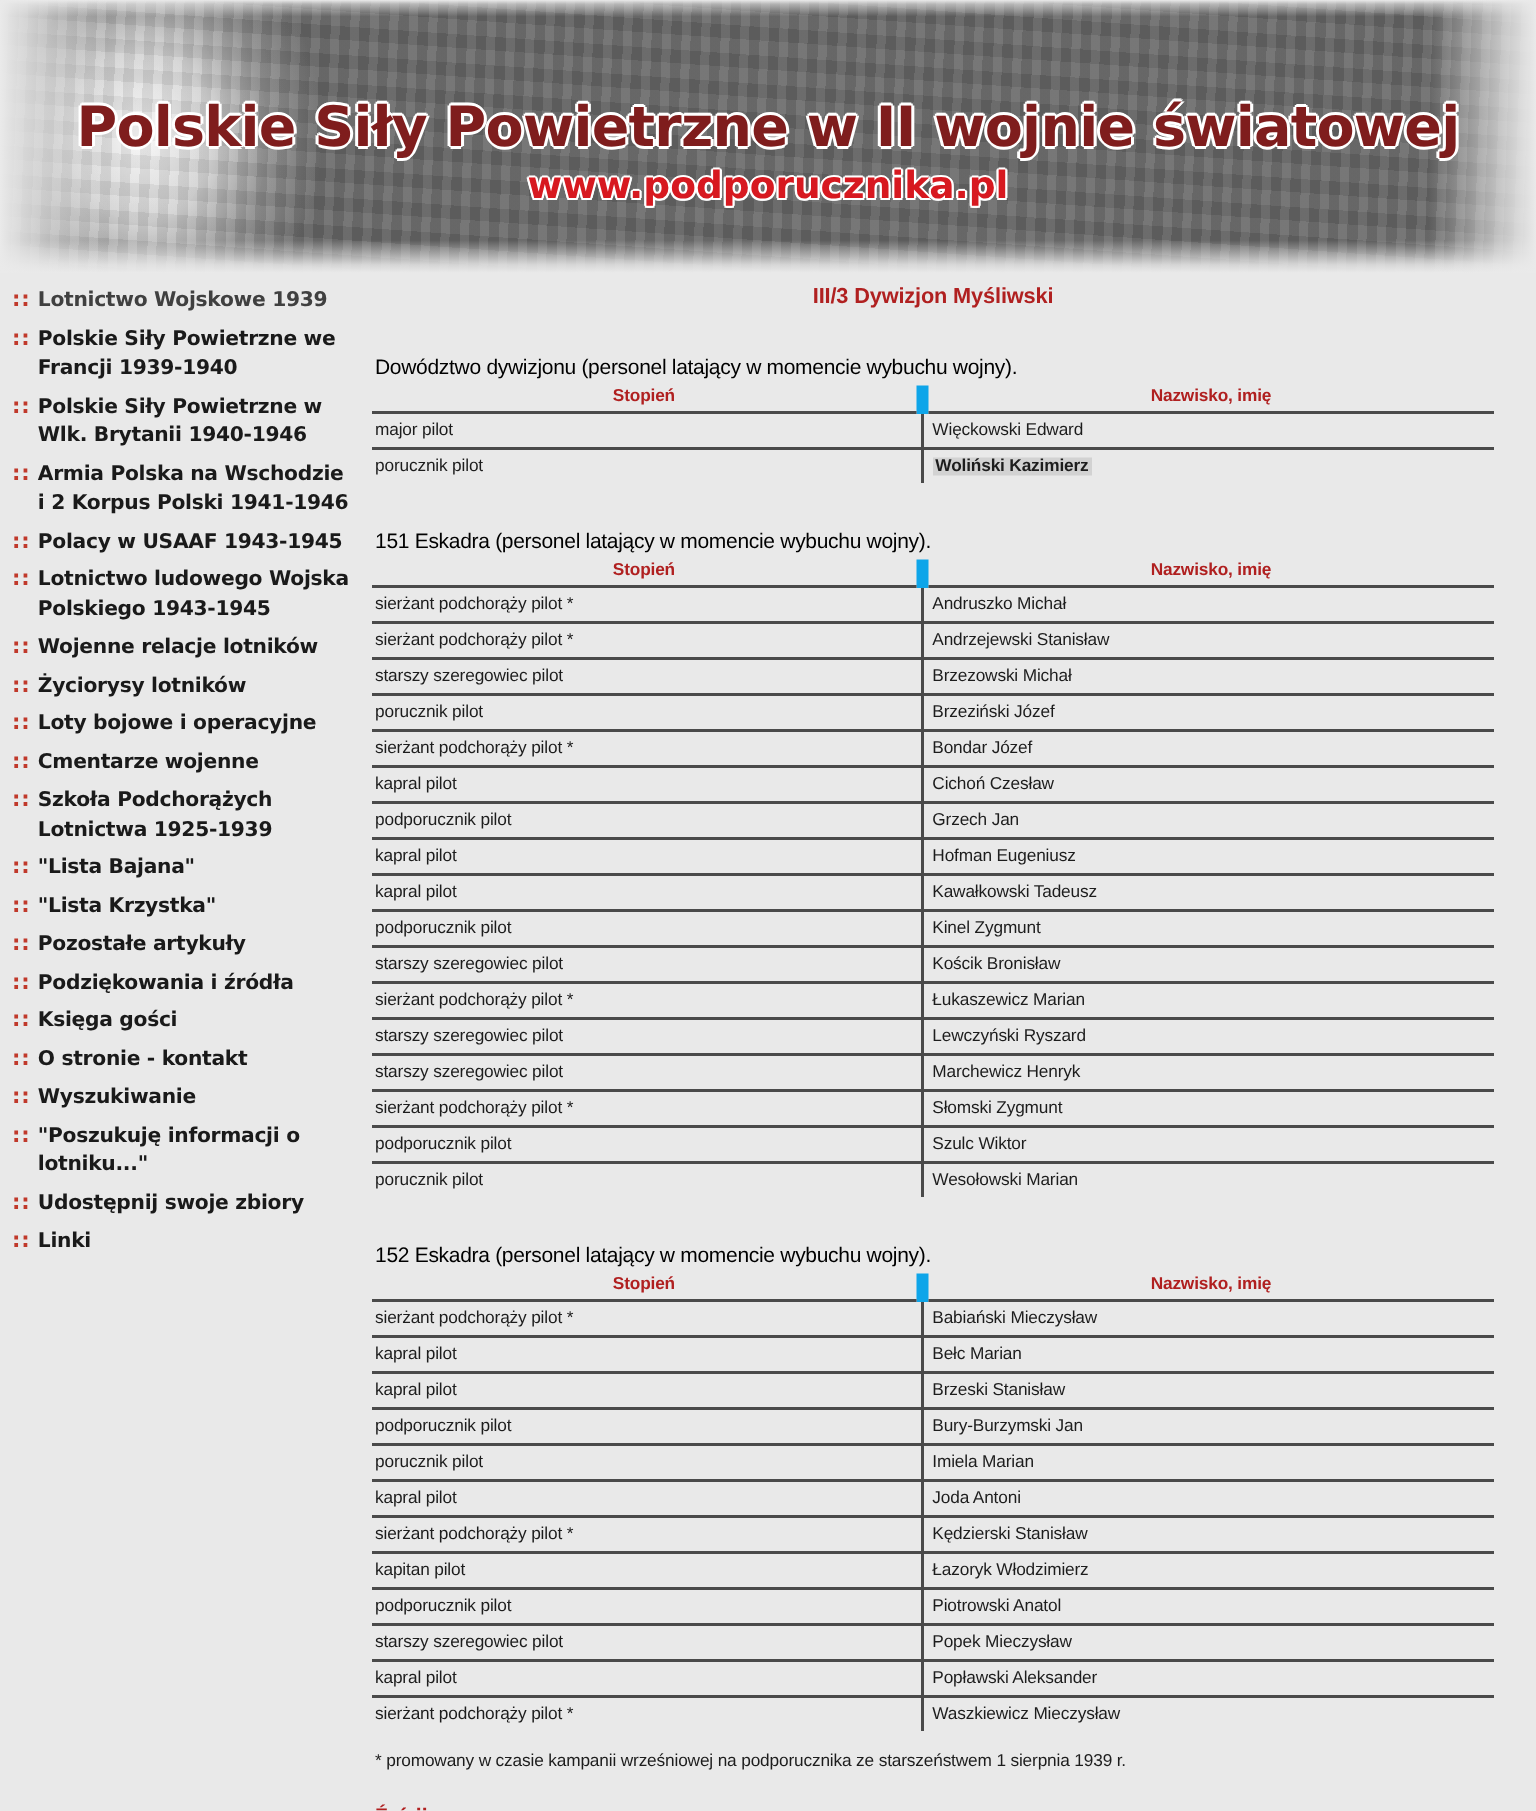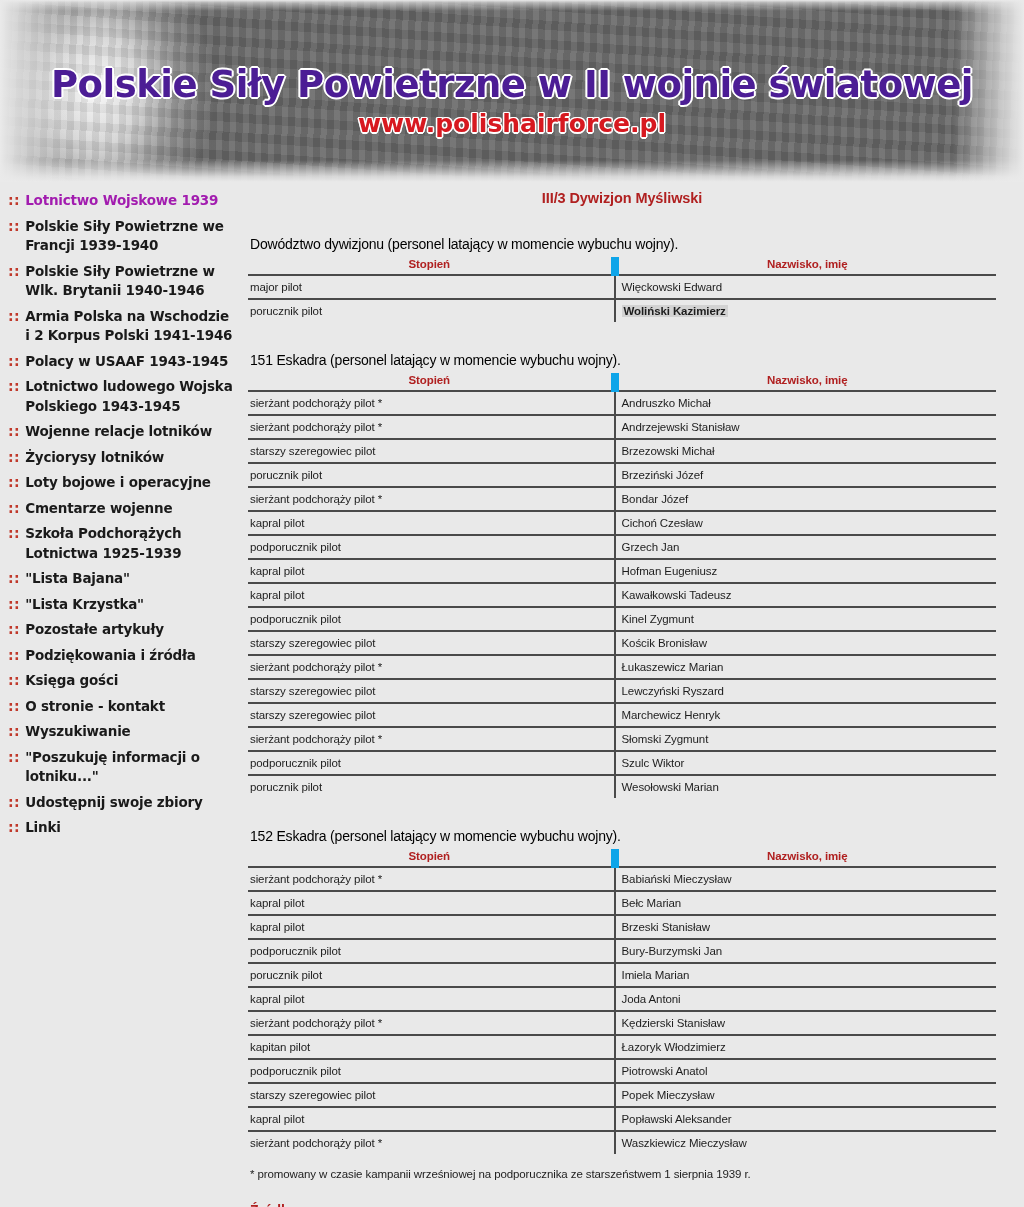--- a/index.html
+++ b/index.html
@@ -65,21 +65,21 @@
     text-align: center;
     z-index: 4;
   }
   #banner-title {
     display: block;
     font-family: "DejaVu Sans", sans-serif;
     font-weight: bold;
     font-size: 37px;
     line-height: 1;
     letter-spacing: -0.5px;
-    color: #4c1d95;
+    color: #7f1d1d;
     text-shadow:
       -1px -1px 0 #ffffff,  1px -1px 0 #ffffff,
       -1px  1px 0 #ffffff,  1px  1px 0 #ffffff,
       -2px  0   0 #ffffff,  2px  0   0 #ffffff,
        0   -2px 0 #ffffff,  0    2px 0 #ffffff;
   }
   #banner-url {
     display: block;
     margin-top: 8px;
     font-family: "DejaVu Sans", sans-serif;
@@ -126,21 +126,21 @@
     letter-spacing: 0.5px;
   }
   .nav-label {
     font-family: "DejaVu Sans", sans-serif;
     font-weight: bold;
     font-size: 13.5px;
     line-height: 19.5px;
     color: #1a1a1a;
     letter-spacing: -0.2px;
   }
-  .nav-item.active .nav-label { color: #a21caf; }
+  .nav-item.active .nav-label { color: #404040; }
 
   
   #main {
     flex: 1 1 auto;
     padding: 0 28px 0 8px;
     min-width: 0;
   }
   #page-title {
     text-align: center;
     color: #b02020;
@@ -214,21 +214,21 @@
 </head>
 <body>
 
 <div id="page">
 
   <div id="banner">
     <div class="photo"></div>
     <div class="vignette"></div>
     <div class="title-wrap">
       <span id="banner-title">Polskie Siły Powietrzne w II wojnie światowej</span>
-      <span id="banner-url">www.polishairforce.pl</span>
+      <span id="banner-url">www.podporucznika.pl</span>
     </div>
   </div>
 
   <div id="content">
 
     <nav id="sidebar">
         <a class="nav-item active">
           <span class="nav-bullet">::</span>
           <span class="nav-label">Lotnictwo Wojskowe 1939</span>
         </a>

